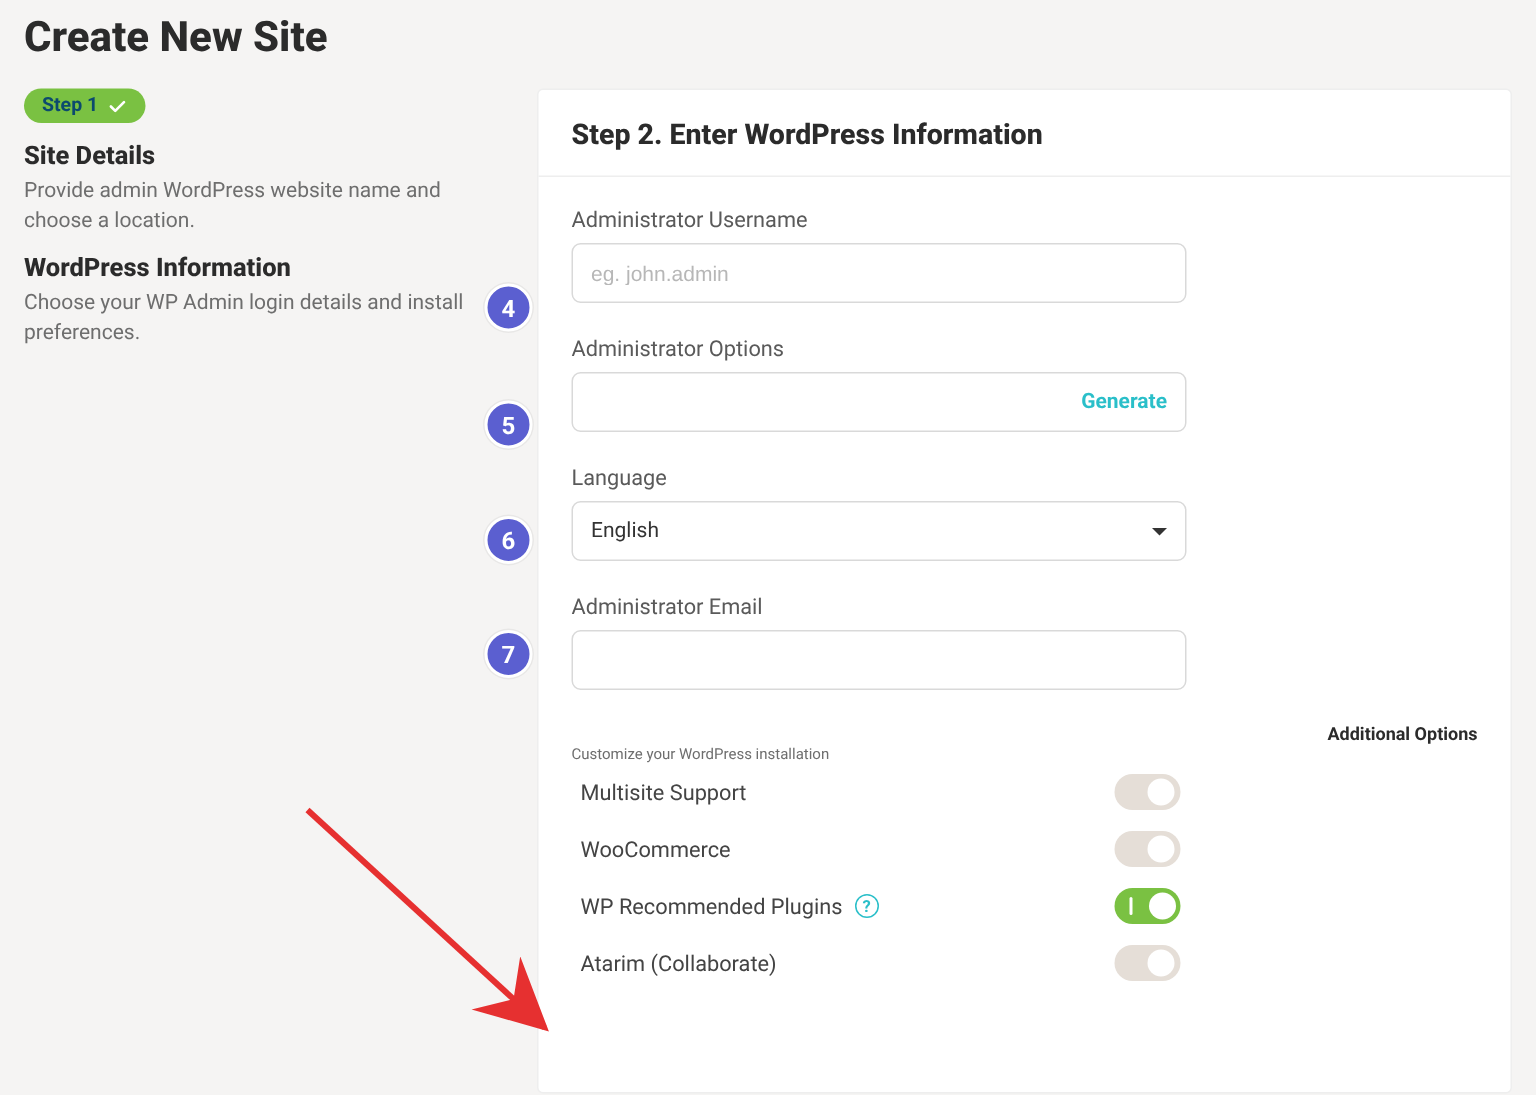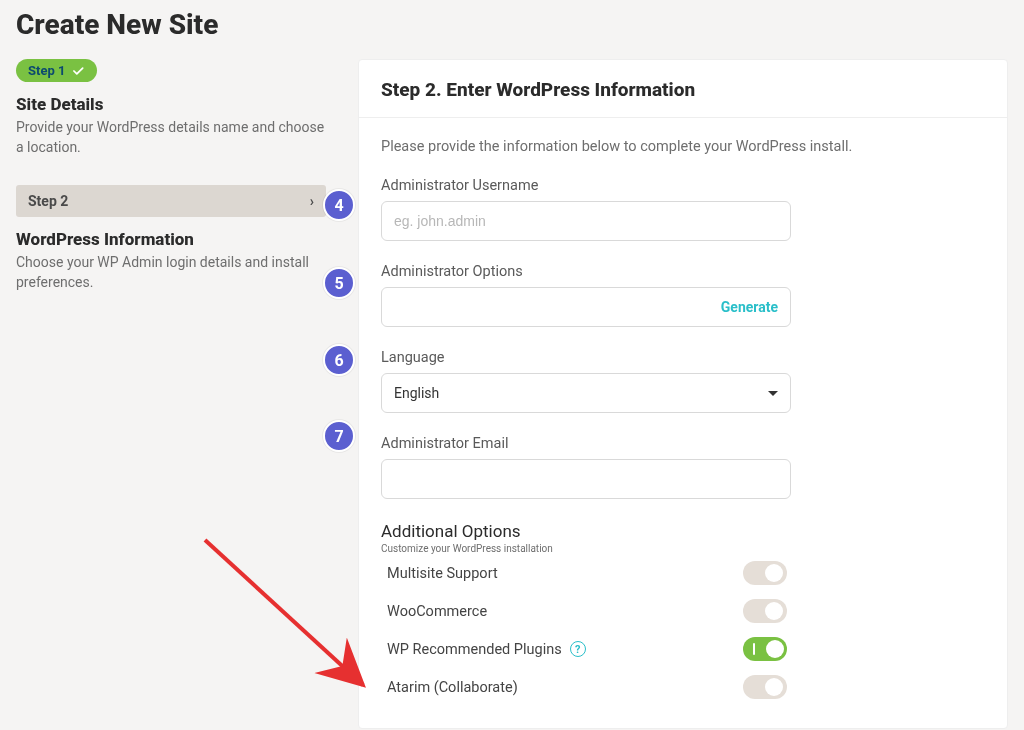--- a/index.html
+++ b/index.html
@@ -137,23 +137,24 @@
     align-items: center;
     justify-content: space-between;
   }
   .caret {
     width: 0; height: 0;
     border-left: 5px solid transparent;
     border-right: 5px solid transparent;
     border-top: 5px solid #333;
   }
   .addl-heading {
-    font-size: 17px;
-    font-weight: 400;
+    font-size: 12px;
+    font-weight: 700;
     color: #2b2b2b;
+    text-align: right;
   }
   .addl-sub {
     font-size: 10px;
     color: #6e6e6e;
     margin-top: 2px;
     margin-bottom: 0;
   }
   .opt-row {
     display: flex;
     align-items: center;
@@ -239,36 +240,31 @@
   <div class="layout">
 
     <aside class="sidebar">
       <span class="step-badge">
         <span>Step 1</span>
         <svg viewBox="0 0 24 24">
             <path fill="none" stroke="#fff" stroke-width="3" stroke-linecap="round" stroke-linejoin="round" d="M5 12l5 5L20 7"></path>
           </svg>
       </span>
       <div class="section-heading">Site Details</div>
-      <div class="section-desc">Provide your WordPress details name and choose a location.</div>
-
-      <div class="step2-bar">
-        <span>Step 2</span>
-        <span class="chev">›</span>
-      </div>
+      <div class="section-desc">Provide admin WordPress website name and choose a location.</div>
+
       <div class="section-heading">WordPress Information</div>
       <div class="section-desc">Choose your WP Admin login details and install preferences.</div>
     </aside>
 
     <section class="mainpanel">
       <div class="mp-header">
         <h2>Step 2. Enter WordPress Information</h2>
       </div>
       <div class="mp-body">
-        <div class="intro">Please provide the information below to complete your WordPress install.</div>
 
         <div class="field-group">
           <div class="field-label">Administrator Username</div>
           <div class="input">
             <input type="text" placeholder="eg. john.admin" style="">
           </div>
         </div>
 
         <div class="field-group">
           <div class="field-label">Administrator Options</div>

